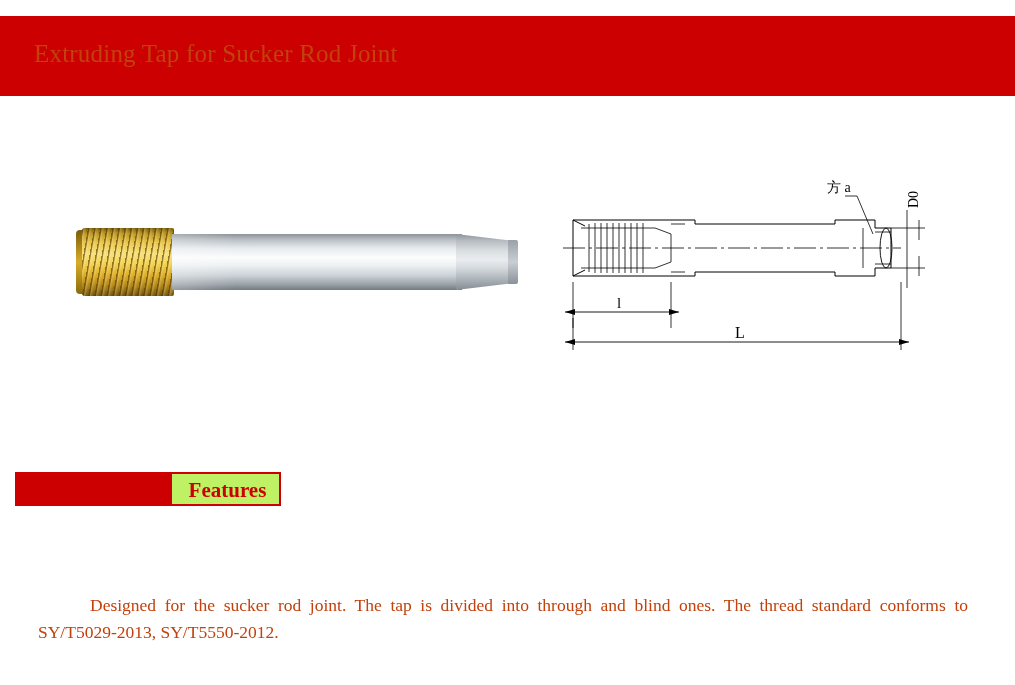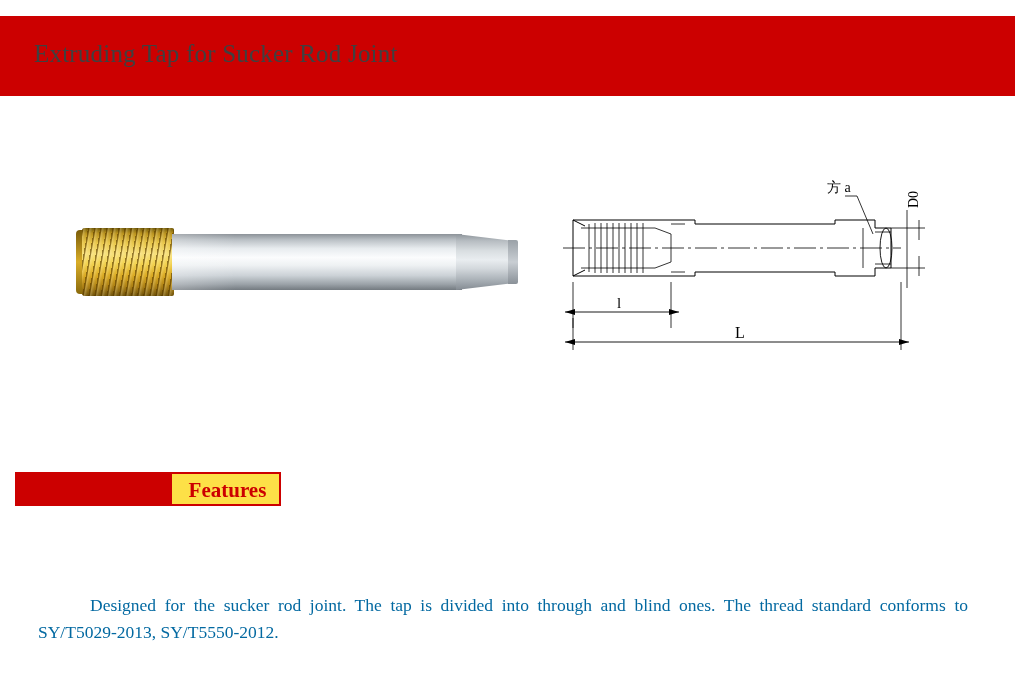--- a/index.html
+++ b/index.html
@@ -28,21 +28,21 @@
     top: 16px;
     width: 1015px;
     height: 80px;
     background: #cc0000;
   }
   .header-title {
     position: absolute;
     left: 34px;
     top: 40px;
     font-size: 25px;
-    color: #404040;
+    color: #c2410c;
     font-family: "Liberation Serif", serif;
     letter-spacing: 0.2px;
     white-space: nowrap;
   }
 
   
   .photo-area {
     position: absolute;
     left: 60px;
     top: 150px;
@@ -150,21 +150,21 @@
     width: 266px;
     height: 34px;
     background: #cc0000;
   }
   .features-label-box {
     position: absolute;
     left: 155px;
     top: 0;
     width: 111px;
     height: 34px;
-    background: #fde047;
+    background: #bef264;
     border: 2px solid #cc0000;
     box-sizing: border-box;
   }
   .features-label {
     position: absolute;
     left: 0;
     top: 0;
     width: 111px;
     height: 34px;
     line-height: 32px;
@@ -176,21 +176,21 @@
   }
 
   
   .body-text {
     position: absolute;
     left: 38px;
     top: 592px;
     width: 930px;
     font-size: 17.5px;
     line-height: 27px;
-    color: #0369a1;
+    color: #c2410c;
     font-family: "Liberation Serif", serif;
     text-indent: 52px;
     text-align: justify;
   }
 </style>
 </head>
 <body>
 
 <div class="page">
 

